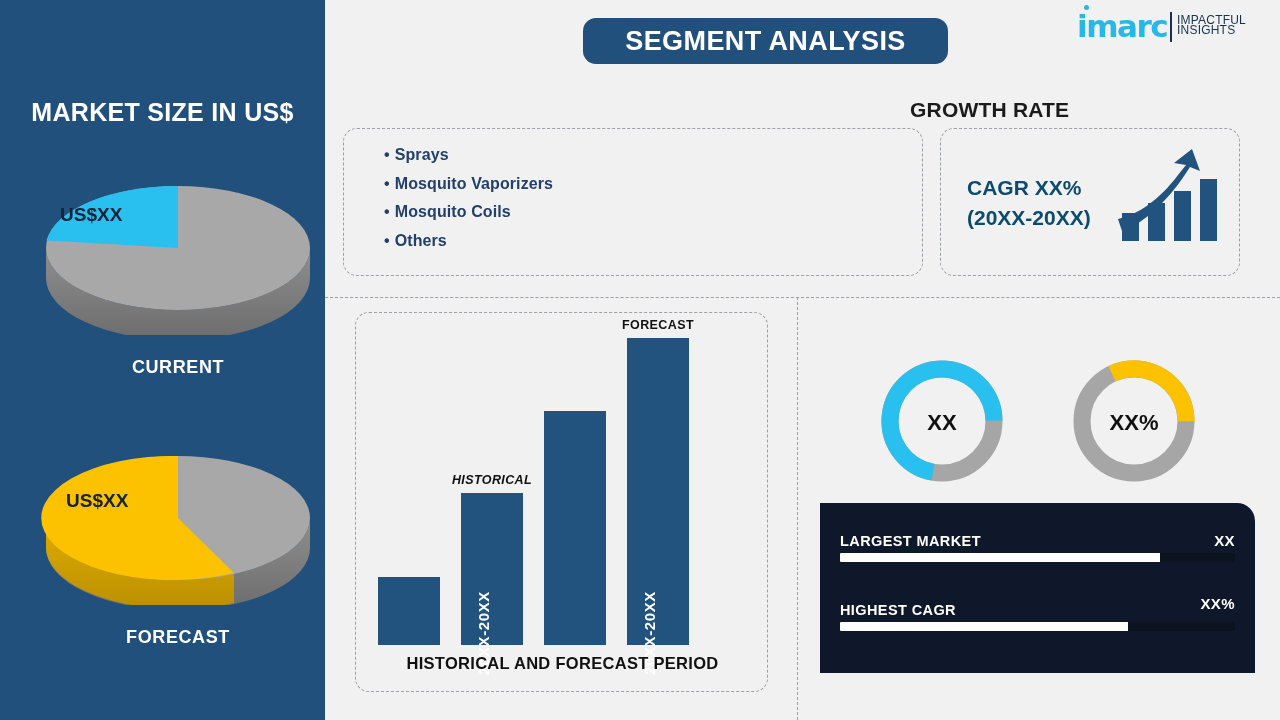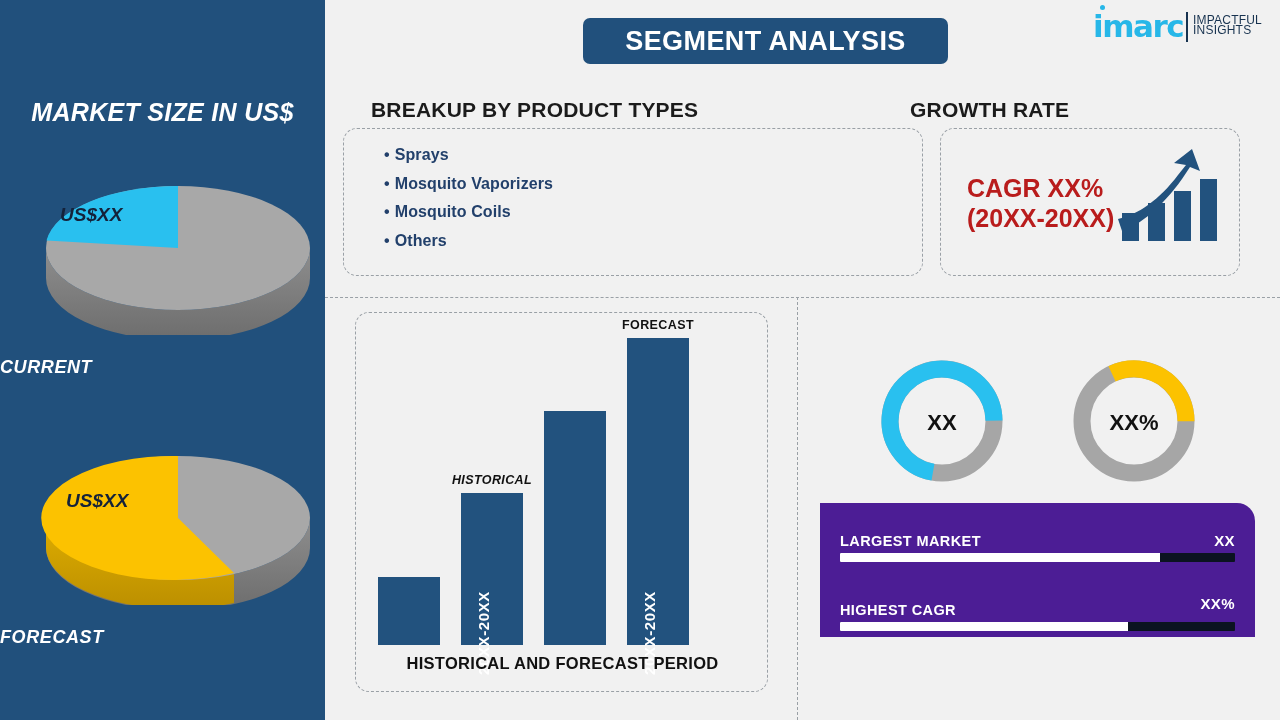--- a/index.html
+++ b/index.html
@@ -8,57 +8,56 @@
     font-family:"Liberation Sans", sans-serif;
     background:#f2f2f2;
     position:relative;
   }
   #canvas { position:absolute; left:0; top:0; width:1280px; height:720px; }
 
   
   .sidebar {
     position:absolute; left:0; top:0; width:325px; height:720px;
     background:#21507c;
-    font-style:italic;
   }
   .sidebar-title {
     position:absolute; left:0; top:98px; width:325px;
     text-align:center; color:#ffffff;
     font-size:25px; font-weight:bold; letter-spacing:.3px;
   }
-  .pie-wrap { position:absolute; left:0; width:356px; }
+  .pie-wrap { position:absolute; left:0; width:356px; text-align:center; }
   .pie-wrap.current  { top:160px; }
   .pie-wrap.forecast { top:430px; }
   .pie-caption {
     color:#ffffff; font-size:18px; font-weight:bold;
     letter-spacing:.6px; margin-top:22px;
   }
   .pie-svg-holder { position:relative; height:175px; }
   .pie-svg-holder svg { display:block; margin:0 auto; }
   .pie-label {
     position:absolute; color:#14223a; font-weight:bold;
     font-size:19px; pointer-events:none;
   }
   .pie-label.cur { left:60px; top:44px; }
   .pie-label.fc  { left:66px; top:60px; }
 
   
   .main { position:absolute; left:325px; top:0; width:955px; height:720px; background:#f1f1f1; }
 
   .banner {
     position:absolute; left:258px; top:18px; width:365px; height:46px;
-    background:#21507c; border-radius:7px;
+    background:#21507c; border-radius:13px;
     display:flex; align-items:center; justify-content:center;
   }
   .banner-text {
     color:#ffffff; font-size:27px; font-weight:bold; letter-spacing:.4px;
   }
 
   
-  .logo { position:absolute; right:18px; top:11px; display:flex; align-items:flex-start; }
+  .logo { position:absolute; right:34px; top:11px; display:flex; align-items:flex-start; }
   .logo-word {
     position:relative; font-size:31px; font-weight:bold; color:#27b7e8;
     letter-spacing:-1.5px; line-height:31px; font-family:"DejaVu Sans", sans-serif;
   }
   .logo-dot {
     position:absolute; left:7px; top:-6px; width:5px; height:5px;
     border-radius:50%; background:#27b7e8;
   }
   .logo-divider { width:2px; height:30px; background:#17324f; margin:1px 5px 0 3px; }
   .logo-tag {
@@ -83,21 +82,21 @@
 
   .bullets { position:absolute; left:40px; top:12px; }
   .bullet {
     color:#22406b; font-size:16px; font-weight:bold;
     line-height:28.5px; letter-spacing:.1px; white-space:nowrap;
   }
   .bullet .dot { margin-right:5px; }
 
   .cagr-text {
     position:absolute; left:26px; top:44px;
-    color:#b91c1c; font-size:25px; font-weight:bold; line-height:30px;
+    color:#0c4a6e; font-size:21px; font-weight:bold; line-height:30px;
   }
   .growth-icon { position:absolute; left:175px; top:14px; }
 
   
   .div-h { position:absolute; left:0; top:297px; width:955px; height:0;
            border-top:1.6px dashed #9aa0a6; }
   .div-v { position:absolute; left:472px; top:297px; width:0; height:423px;
            border-left:1.6px dashed #9aa0a6; }
 
   
@@ -127,22 +126,22 @@
   
   .donut { position:absolute; }
   .donut-value {
     position:absolute; left:0; top:0; width:100%; height:100%;
     display:flex; align-items:center; justify-content:center;
     font-size:22px; font-weight:bold; color:#111111;
   }
 
   
   #metrics-card {
-    position:absolute; left:495px; top:503px; width:435px; height:134px;
-    background:#4c1d95; border-radius:0 18px 0 0;
+    position:absolute; left:495px; top:503px; width:435px; height:170px;
+    background:#0f172a; border-radius:0 18px 0 0;
   }
   .metric { position:absolute; left:20px; width:395px; }
   .metric.m1 { top:24px; }
   .metric.m2 { top:93px; }
   .metric-row { position:relative; height:22px; }
   .metric-label {
     position:absolute; left:0; bottom:0; color:#ffffff;
     font-size:14.5px; font-weight:bold; letter-spacing:.4px;
   }
   .metric-value {
@@ -223,21 +222,20 @@
         <span class="logo-dot"></span>
         <span>imarc</span>
       </div>
       <div class="logo-divider"></div>
       <div class="logo-tag">
         <div>IMPACTFUL</div>
         <div>INSIGHTS</div>
       </div>
     </div>
 
-    <div class="sec-head products">BREAKUP BY PRODUCT TYPES</div>
     <div class="dashbox" id="products-box">
       <div class="bullets">
         <div class="bullet">
           <span class="dot">•</span><span>Sprays</span>
         </div>
         <div class="bullet">
           <span class="dot">•</span><span>Mosquito Vaporizers</span>
         </div>
         <div class="bullet">
           <span class="dot">•</span><span>Mosquito Coils</span>

